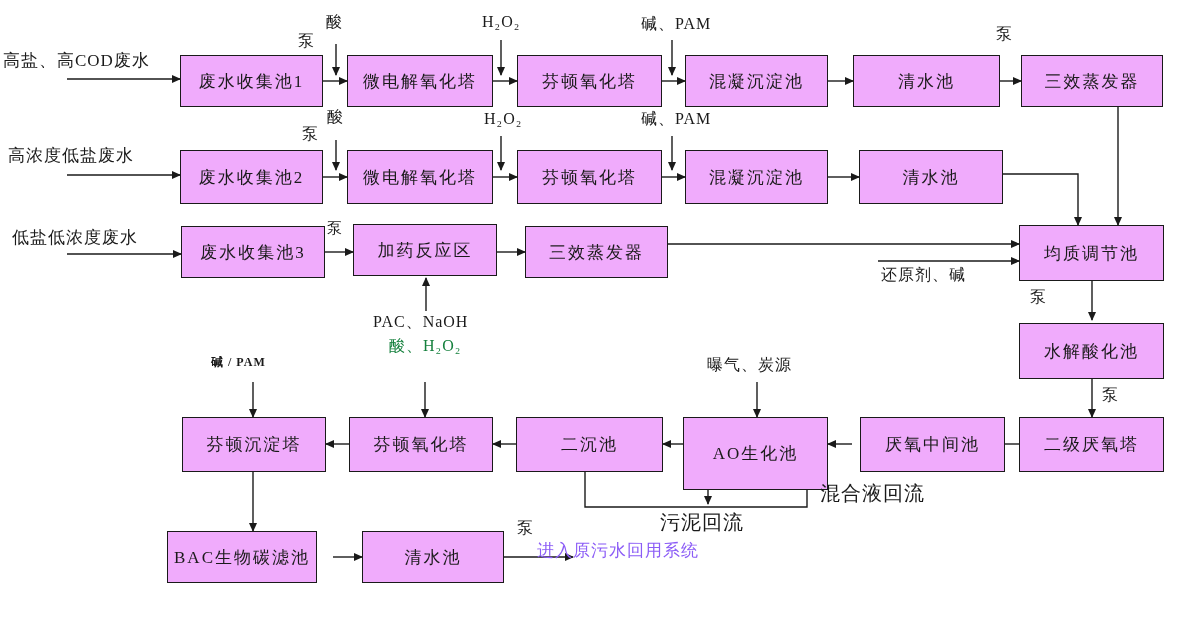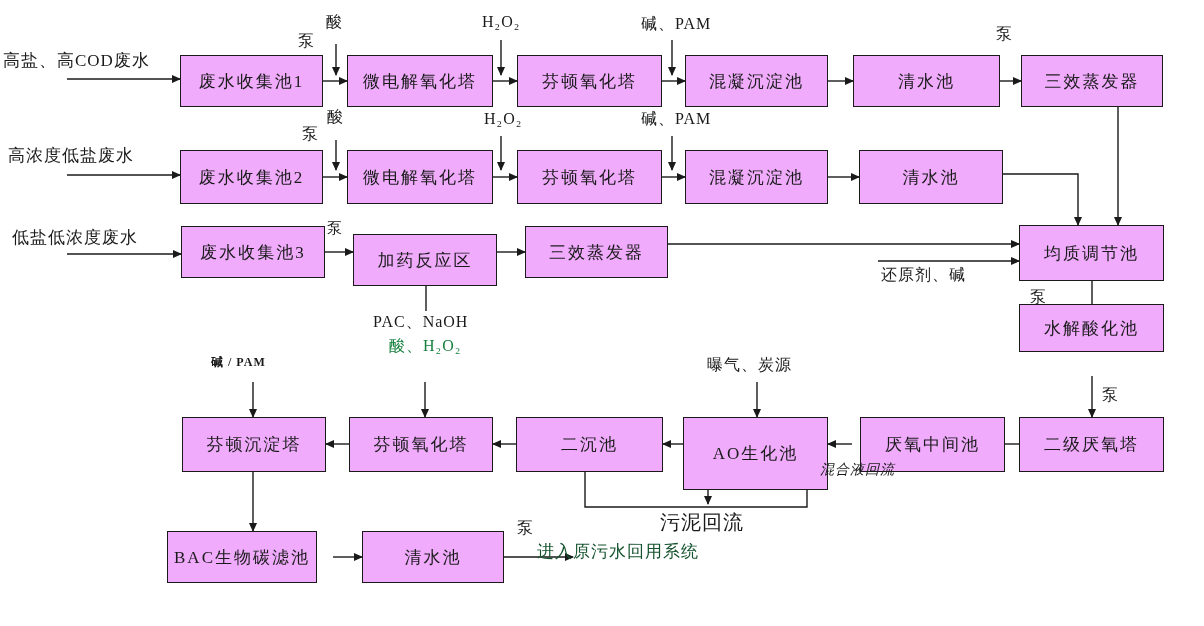--- a/index.html
+++ b/index.html
@@ -83,24 +83,24 @@
       <div class="box" style="left: 517px; top: 55px; width: 145px; height: 52px; border-color: rgb(26, 26, 26); color: rgb(26, 26, 26);">芬顿氧化塔</div>
       <div class="box" style="left: 685px; top: 55px; width: 143px; height: 52px; border-color: rgb(26, 26, 26); color: rgb(26, 26, 26);">混凝沉淀池</div>
       <div class="box" style="left: 853px; top: 55px; width: 147px; height: 52px; border-color: rgb(26, 26, 26); color: rgb(26, 26, 26);">清水池</div>
       <div class="box" style="left: 1021px; top: 55px; width: 142px; height: 52px; border-color: rgb(26, 26, 26); color: rgb(26, 26, 26);">三效蒸发器</div>
       <div class="box" style="left: 180px; top: 150px; width: 143px; height: 54px; border-color: rgb(26, 26, 26); color: rgb(26, 26, 26);">废水收集池2</div>
       <div class="box" style="left: 347px; top: 150px; width: 146px; height: 54px; border-color: rgb(26, 26, 26); color: rgb(26, 26, 26);">微电解氧化塔</div>
       <div class="box" style="left: 517px; top: 150px; width: 145px; height: 54px; border-color: rgb(26, 26, 26); color: rgb(26, 26, 26);">芬顿氧化塔</div>
       <div class="box" style="left: 685px; top: 150px; width: 143px; height: 54px; border-color: rgb(26, 26, 26); color: rgb(26, 26, 26);">混凝沉淀池</div>
       <div class="box" style="left: 859px; top: 150px; width: 144px; height: 54px; border-color: rgb(26, 26, 26); color: rgb(26, 26, 26);">清水池</div>
       <div class="box" style="left: 181px; top: 226px; width: 144px; height: 52px; border-color: rgb(26, 26, 26); color: rgb(26, 26, 26);">废水收集池3</div>
-      <div class="box" style="left: 353px; top: 234px; width: 144px; height: 52px; border-color: rgb(26, 26, 26); color: rgb(26, 26, 26);">加药反应区</div>
+      <div class="box" style="left: 353px; top: 224px; width: 144px; height: 52px; border-color: rgb(26, 26, 26); color: rgb(26, 26, 26);">加药反应区</div>
       <div class="box" style="left: 525px; top: 226px; width: 143px; height: 52px; border-color: rgb(26, 26, 26); color: rgb(26, 26, 26);">三效蒸发器</div>
       <div class="box" style="left: 1019px; top: 225px; width: 145px; height: 56px; border-color: rgb(26, 26, 26); color: rgb(26, 26, 26);">均质调节池</div>
-      <div class="box" style="left: 1019px; top: 304px; width: 145px; height: 48px; border-color: rgb(26, 26, 26); color: rgb(26, 26, 26);">水解酸化池</div>
+      <div class="box" style="left: 1019px; top: 323px; width: 145px; height: 56px; border-color: rgb(26, 26, 26); color: rgb(26, 26, 26);">水解酸化池</div>
       <div class="box" style="left: 1019px; top: 417px; width: 145px; height: 55px; border-color: rgb(26, 26, 26); color: rgb(26, 26, 26);">二级厌氧塔</div>
       <div class="box" style="left: 852px; top: 417px; width: 145px; height: 55px; border-color: rgb(26, 26, 26); color: rgb(26, 26, 26); margin-left: 8px;">厌氧中间池</div>
       <div class="box" style="left: 683px; top: 417px; width: 145px; height: 73px; border-color: rgb(26, 26, 26); color: rgb(26, 26, 26);">AO生化池</div>
       <div class="box" style="left: 516px; top: 417px; width: 147px; height: 55px; border-color: rgb(26, 26, 26); color: rgb(26, 26, 26);">二沉池</div>
       <div class="box" style="left: 349px; top: 417px; width: 144px; height: 55px; border-color: rgb(26, 26, 26); color: rgb(26, 26, 26);">芬顿氧化塔</div>
       <div class="box" style="left: 182px; top: 417px; width: 144px; height: 55px; border-color: rgb(26, 26, 26); color: rgb(26, 26, 26);">芬顿沉淀塔</div>
       <div class="box" style="left: 167px; top: 531px; width: 150px; height: 52px; border-color: rgb(26, 26, 26); color: rgb(26, 26, 26);">BAC生物碳滤池</div>
       <div class="box" style="left: 362px; top: 531px; width: 142px; height: 52px; border-color: rgb(26, 26, 26); color: rgb(26, 26, 26);">清水池</div>
     </div>
   <div id="label-layer">
@@ -117,19 +117,19 @@
       <div class="flabel" style="left: 484px; top: 110px; font-size: 16px; color: rgb(26, 26, 26);">H₂O₂</div>
       <div class="flabel" style="left: 641px; top: 110px; font-size: 16px; color: rgb(26, 26, 26);">碱、PAM</div>
       <div class="flabel" style="left: 327px; top: 220px; font-size: 15px; color: rgb(26, 26, 26);">泵</div>
       <div class="flabel" style="left: 373px; top: 313px; font-size: 16px; color: rgb(26, 26, 26);">PAC、NaOH</div>
       <div class="flabel" style="left: 881px; top: 266px; font-size: 16px; color: rgb(26, 26, 26);">还原剂、碱</div>
       <div class="flabel" style="left: 1030px; top: 288px; font-size: 16px; color: rgb(26, 26, 26);">泵</div>
       <div class="flabel" style="left: 1102px; top: 386px; font-size: 16px; color: rgb(26, 26, 26);">泵</div>
       <div class="flabel" style="left: 707px; top: 356px; font-size: 16px; color: rgb(26, 26, 26);">曝气、炭源</div>
       <div class="flabel" style="left: 389px; top: 337px; font-size: 16px; color: #15803d;">酸、H₂O₂</div>
       <div class="flabel" style="left: 211px; top: 356px; font-size: 12px; color: rgb(26, 26, 26); font-weight: bold;">碱 / PAM</div>
-      <div class="flabel" style="left: 820px; top: 462px; font-size: 14px; color: rgb(26, 26, 26); font-style: italic;">混合液回流</div>
+      <div class="flabel" style="left: 820px; top: 482px; font-size: 20px; color: rgb(26, 26, 26);">混合液回流</div>
       <div class="flabel" style="left: 660px; top: 511px; font-size: 20px; color: rgb(26, 26, 26);">污泥回流</div>
       <div class="flabel" style="left: 517px; top: 519px; font-size: 16px; color: rgb(26, 26, 26);">泵</div>
-      <div class="flabel" style="left: 537px; top: 542px; font-size: 17px; color: #14532d;">进入原污水回用系统</div>
+      <div class="flabel" style="left: 537px; top: 542px; font-size: 17px; color: #8b5cf6; font-family: Liberation Mono, monospace;">进入原污水回用系统</div>
     </div>
 
 </div>
 
 </body></html>

